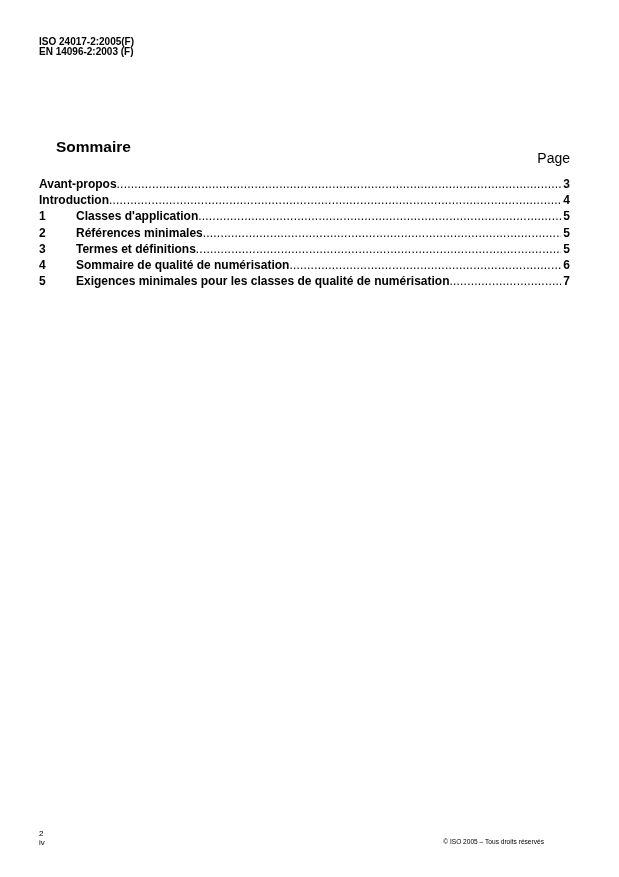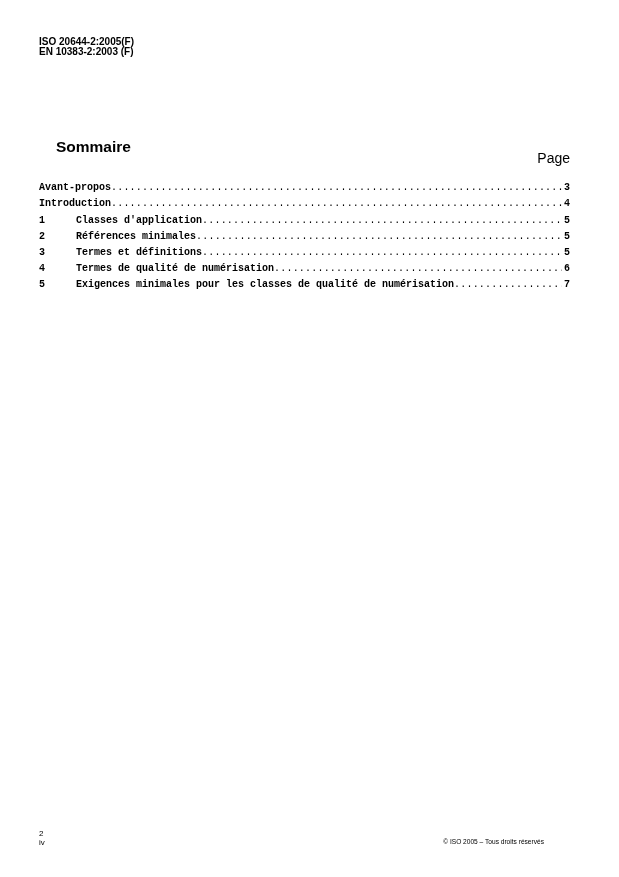--- a/index.html
+++ b/index.html
@@ -1,35 +1,35 @@
 <!DOCTYPE html>
 <html><head>
   <meta charset="utf-8">
   <style>
     html, body { margin: 0; padding: 0; background: #ffffff; }
     body { width: 619px; height: 877px; position: relative; overflow: hidden; color: #000; font-family: "Liberation Sans", sans-serif; }
     .header { position: absolute; left: 39px; top: 37px; font-weight: bold; font-size: 10px; line-height: 10px; }
     .title { position: absolute; left: 56px; top: 138px; font-weight: bold; font-size: 15.5px; }
     .page-label { position: absolute; right: 49px; top: 150px; font-size: 14px; }
     .toc { position: absolute; left: 39px; top: 177px; width: 531px; }
-    .toc-row { display: flex; align-items: flex-end; height: 16.2px; font-size: 10px; font-weight: bold; white-space: nowrap; overflow: hidden; font-family: Liberation Mono, monospace; }
+    .toc-row { display: flex; align-items: flex-start; height: 16.2px; font-size: 12px; font-weight: bold; white-space: nowrap; overflow: hidden; }
     .num { width: 37px; flex: none; }
     .txt { flex: none; }
     .dots { flex: 1 1 auto; overflow: hidden; white-space: nowrap; font-weight: normal; letter-spacing: 0.2px; }
     .dots::before { content: "................................................................................................................................................................................................................................................................"; }
     .pg { flex: none; padding-left: 2px; }
     .footer-page { position: absolute; left: 39px; top: 829px; font-size: 8px; line-height: 9px; }
     .footer-copy { position: absolute; right: 75px; top: 838px; font-size: 6.6px; }
   </style>
 </head>
 <body>
 
 <div class="header">
-  <div>ISO 20644-2:2005(F)</div>
-  <div>EN 10383-2:2003 (F)</div>
+  <div>ISO 24017-2:2005(F)</div>
+  <div>EN 14096-2:2003 (F)</div>
 </div>
 
 <div class="title">Sommaire</div>
 <div class="page-label">Page</div>
 
 <div class="toc">
   <div class="toc-row">
     <span class="txt">Avant-propos </span>
     <span class="dots"></span>
     <span class="pg">3</span>
@@ -52,21 +52,21 @@
     <span class="pg">5</span>
   </div>
   <div class="toc-row">
     <span class="num">3</span>
     <span class="txt">Termes et définitions</span>
     <span class="dots"></span>
     <span class="pg">5</span>
   </div>
   <div class="toc-row">
     <span class="num">4</span>
-    <span class="txt">Termes de qualité de numérisation </span>
+    <span class="txt">Sommaire de qualité de numérisation </span>
     <span class="dots"></span>
     <span class="pg">6</span>
   </div>
   <div class="toc-row">
     <span class="num">5</span>
     <span class="txt">Exigences minimales pour les classes de qualité de numérisation </span>
     <span class="dots"></span>
     <span class="pg">7</span>
   </div>
 </div>

